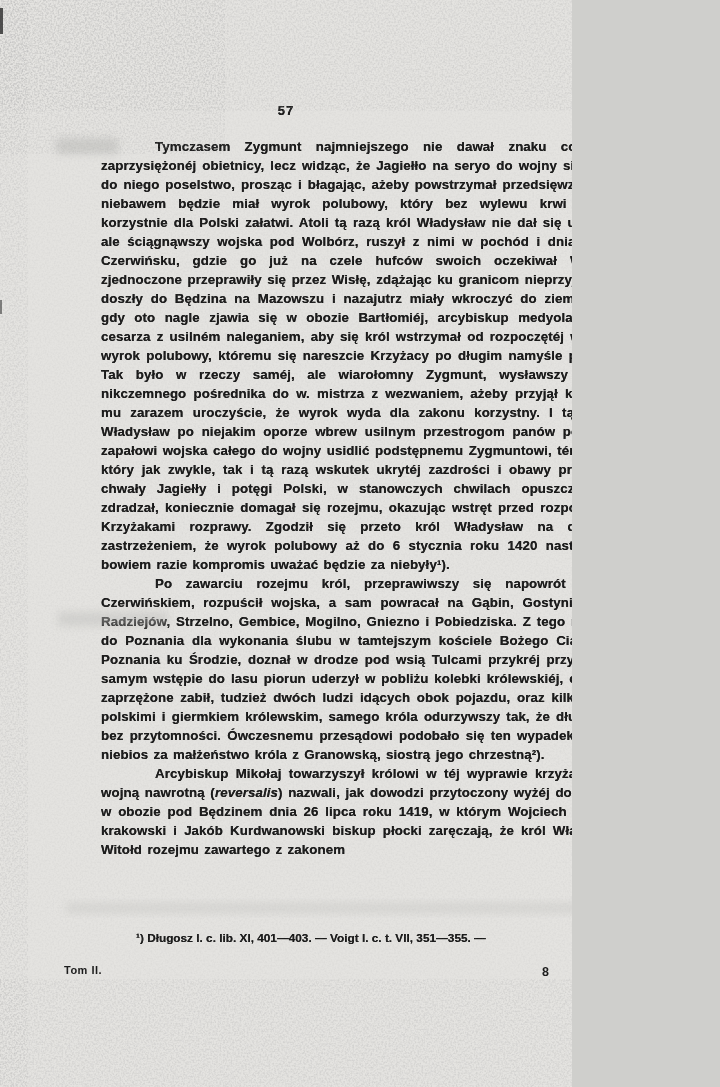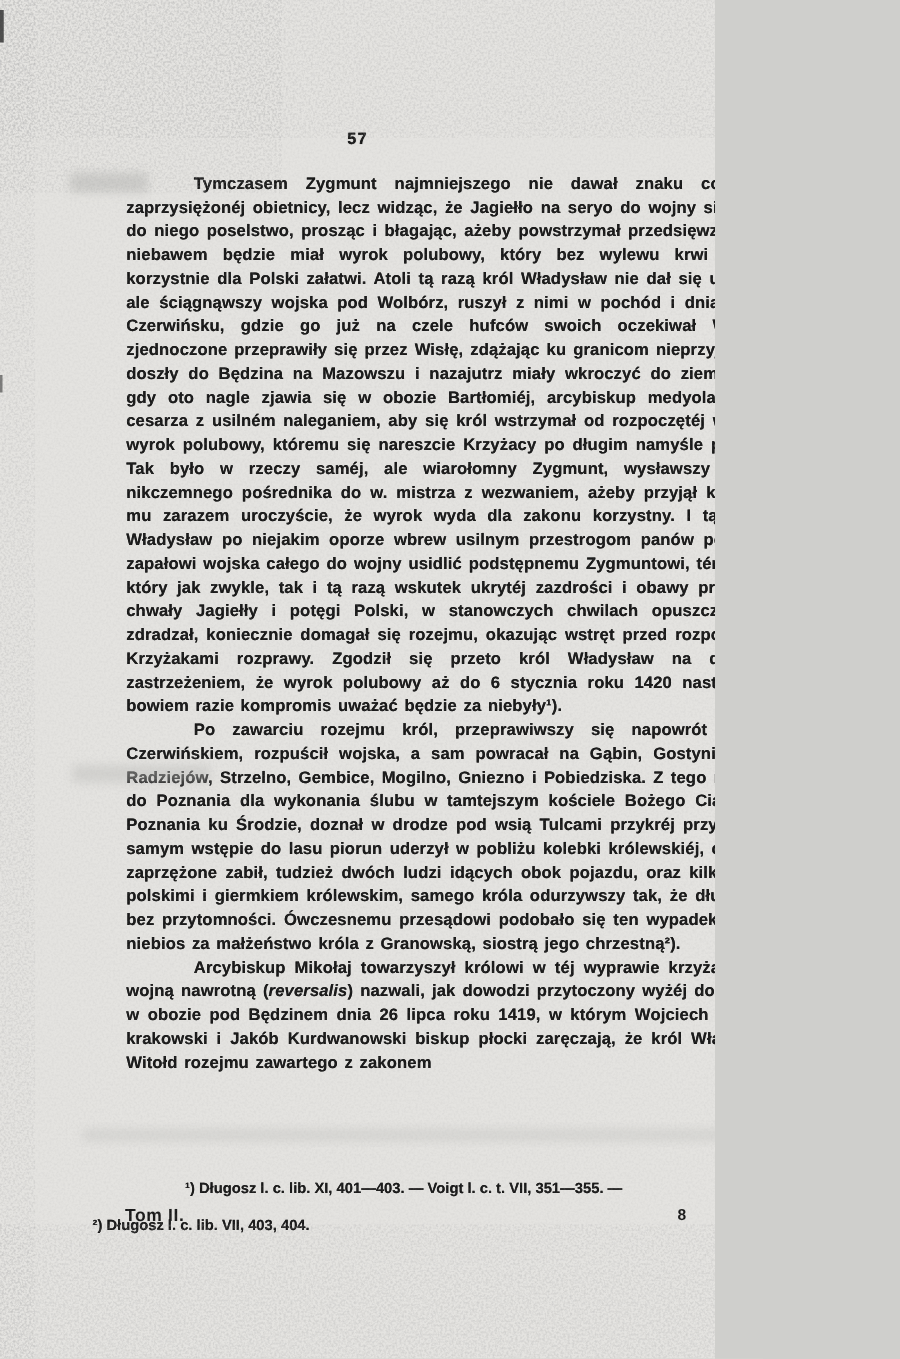--- a/index.html
+++ b/index.html
@@ -31,26 +31,26 @@
     text-shadow:0 0 0.5px rgba(10,10,10,.85);
     margin-left:41px;
   }
   .body-text p{margin:0;text-indent:54px;}
   .body-text em{font-style:italic;}
   .footnotes{
     position:absolute;left:60px;top:929px;width:600px;z-index:2;
     font-size:11.8px;line-height:18px;font-weight:700;
     text-shadow:0 0 0.5px rgba(10,10,10,.8);
   }
-  .footnotes p{margin:12px;}
+  .footnotes p{margin:0;}
   .fn1{text-indent:76px;}
   .fn2{text-indent:2px;}
   .volume{
     position:absolute;left:64px;top:964px;z-index:2;
-    font-size:14px;font-weight:700;letter-spacing:0.5px;margin-left:36px;
+    font-size:11px;font-weight:700;letter-spacing:0.5px;
   }
   .signature{
     position:absolute;left:542px;top:965px;z-index:2;
     font-size:12.5px;font-weight:700;
   }
 </style>
 </head>
 <body>
 
 <div class="page">
@@ -58,21 +58,20 @@
   <div class="page-number">57</div>
 
   <div class="body-text">
     <p>Tymczasem Zygmunt najmniejszego nie dawał znaku co do dotrzymania zaprzysiężonéj obietnicy, lecz widząc, że Jagiełło na seryo do wojny się zabiera, wyprawił do niego poselstwo, prosząc i błagając, ażeby powstrzymał przedsięwziętą wyprawę, gdyż niebawem będzie miał wyrok polubowy, który bez wylewu krwi sprawę krzyżacką korzystnie dla Polski załatwi. Atoli tą razą król Władysław nie dał się uwieść obłudnikowi, ale ściągnąwszy wojska pod Wolbórz, ruszył z nimi w pochód i dnia 22 lipca stanął w Czerwińsku, gdzie go już na czele hufców swoich oczekiwał Witołd. Tu wojska zjednoczone przeprawiły się przez Wisłę, zdążając ku granicom nieprzyjacielskim. Już były doszły do Będzina na Mazowszu i nazajutrz miały wkroczyć do ziemi nieprzyjacielskiéj, gdy oto nagle zjawia się w obozie Bartłomiéj, arcybiskup medyolański, przysłany od cesarza z usilném naleganiem, aby się król wstrzymał od rozpoczętéj wojny i zaczekał na wyrok polubowy, któremu się nareszcie Krzyżacy po długim namyśle poddać postanowili. Tak było w rzeczy saméj, ale wiarołomny Zygmunt, wysławszy poprzednio tegoż nikczemnego pośrednika do w. mistrza z wezwaniem, ażeby przyjął kompromis, zaręczył mu zarazem uroczyście, że wyrok wyda dla zakonu korzystny. I tą razą dał się król Władysław po niejakim oporze wbrew usilnym przestrogom panów polskich i gorącemu zapałowi wojska całego do wojny usidlić podstępnemu Zygmuntowi, tém więcéj, że Witołd, który jak zwykle, tak i tą razą wskutek ukrytéj zazdrości i obawy przed powiększeniem chwały Jagiełły i potęgi Polski, w stanowczych chwilach opuszczał go i delikatnie zdradzał, koniecznie domagał się rozejmu, okazując wstręt przed rozpoczęciem krwawéj z Krzyżakami rozprawy. Zgodził się przeto król Władysław na dwuletni rozejm z zastrzeżeniem, że wyrok polubowy aż do 6 stycznia roku 1420 nastąpi, w przeciwnym bowiem razie kompromis uważać będzie za niebyły¹).</p>
     <p>Po zawarciu rozejmu król, przeprawiwszy się napowrót przez Wisłę pod Czerwińskiem, rozpuścił wojska, a sam powracał na Gąbin, Gostynin, Kowale, Brześć, Radziejów, Strzelno, Gembice, Mogilno, Gniezno i Pobiedziska. Z tego miasta szedł pieszo do Poznania dla wykonania ślubu w tamtejszym kościele Bożego Ciała. Wyjechawszy z Poznania ku Środzie, doznał w drodze pod wsią Tulcami przykréj przygody; albowiem na samym wstępie do lasu piorun uderzył w pobliżu kolebki królewskiéj, cztery konie do niéj zaprzężone zabił, tudzież dwóch ludzi idących obok pojazdu, oraz kilka koni pod panami polskimi i giermkiem królewskim, samego króla odurzywszy tak, że dłuższy czas pozostał bez przytomności. Ówczesnemu przesądowi podobało się ten wypadek przypisywać karze niebios za małżeństwo króla z Granowską, siostrą jego chrzestną²).</p>
     <p><span>Arcybiskup Mikołaj towarzyszył królowi w téj wyprawie krzyżackiéj, którą Polacy wojną nawrotną (</span><em>reversalis</em><span>) nazwali, jak dowodzi przytoczony wyżéj dokument wystawiony w obozie pod Będzinem dnia 26 lipca roku 1419, w którym Wojciech Jastrzębiec, biskup krakowski i Jakób Kurdwanowski biskup płocki zaręczają, że król Władysław i w. książe Witołd rozejmu zawartego z zakonem</span></p>
   </div>
 
   <div class="footnotes">
     <p class="fn1">¹) Długosz l. c. lib. XI, 401—403. — Voigt l. c. t. VII, 351—355. —</p>
-    <p class="fn2">²) Długosz l. c. lib. VII, 403, 404.</p>
   </div>
 
   <div class="volume">Tom II.</div>
 
   <div class="signature">8</div>
 
   <svg class="grain" width="720" height="1087" viewBox="0 0 720 1087">
     <defs>
       <filter id="grain" x="-5%" y="-5%" width="110%" height="110%">
         <feTurbulence type="fractalNoise" baseFrequency="0.55" numOctaves="2" seed="11"></feTurbulence>

